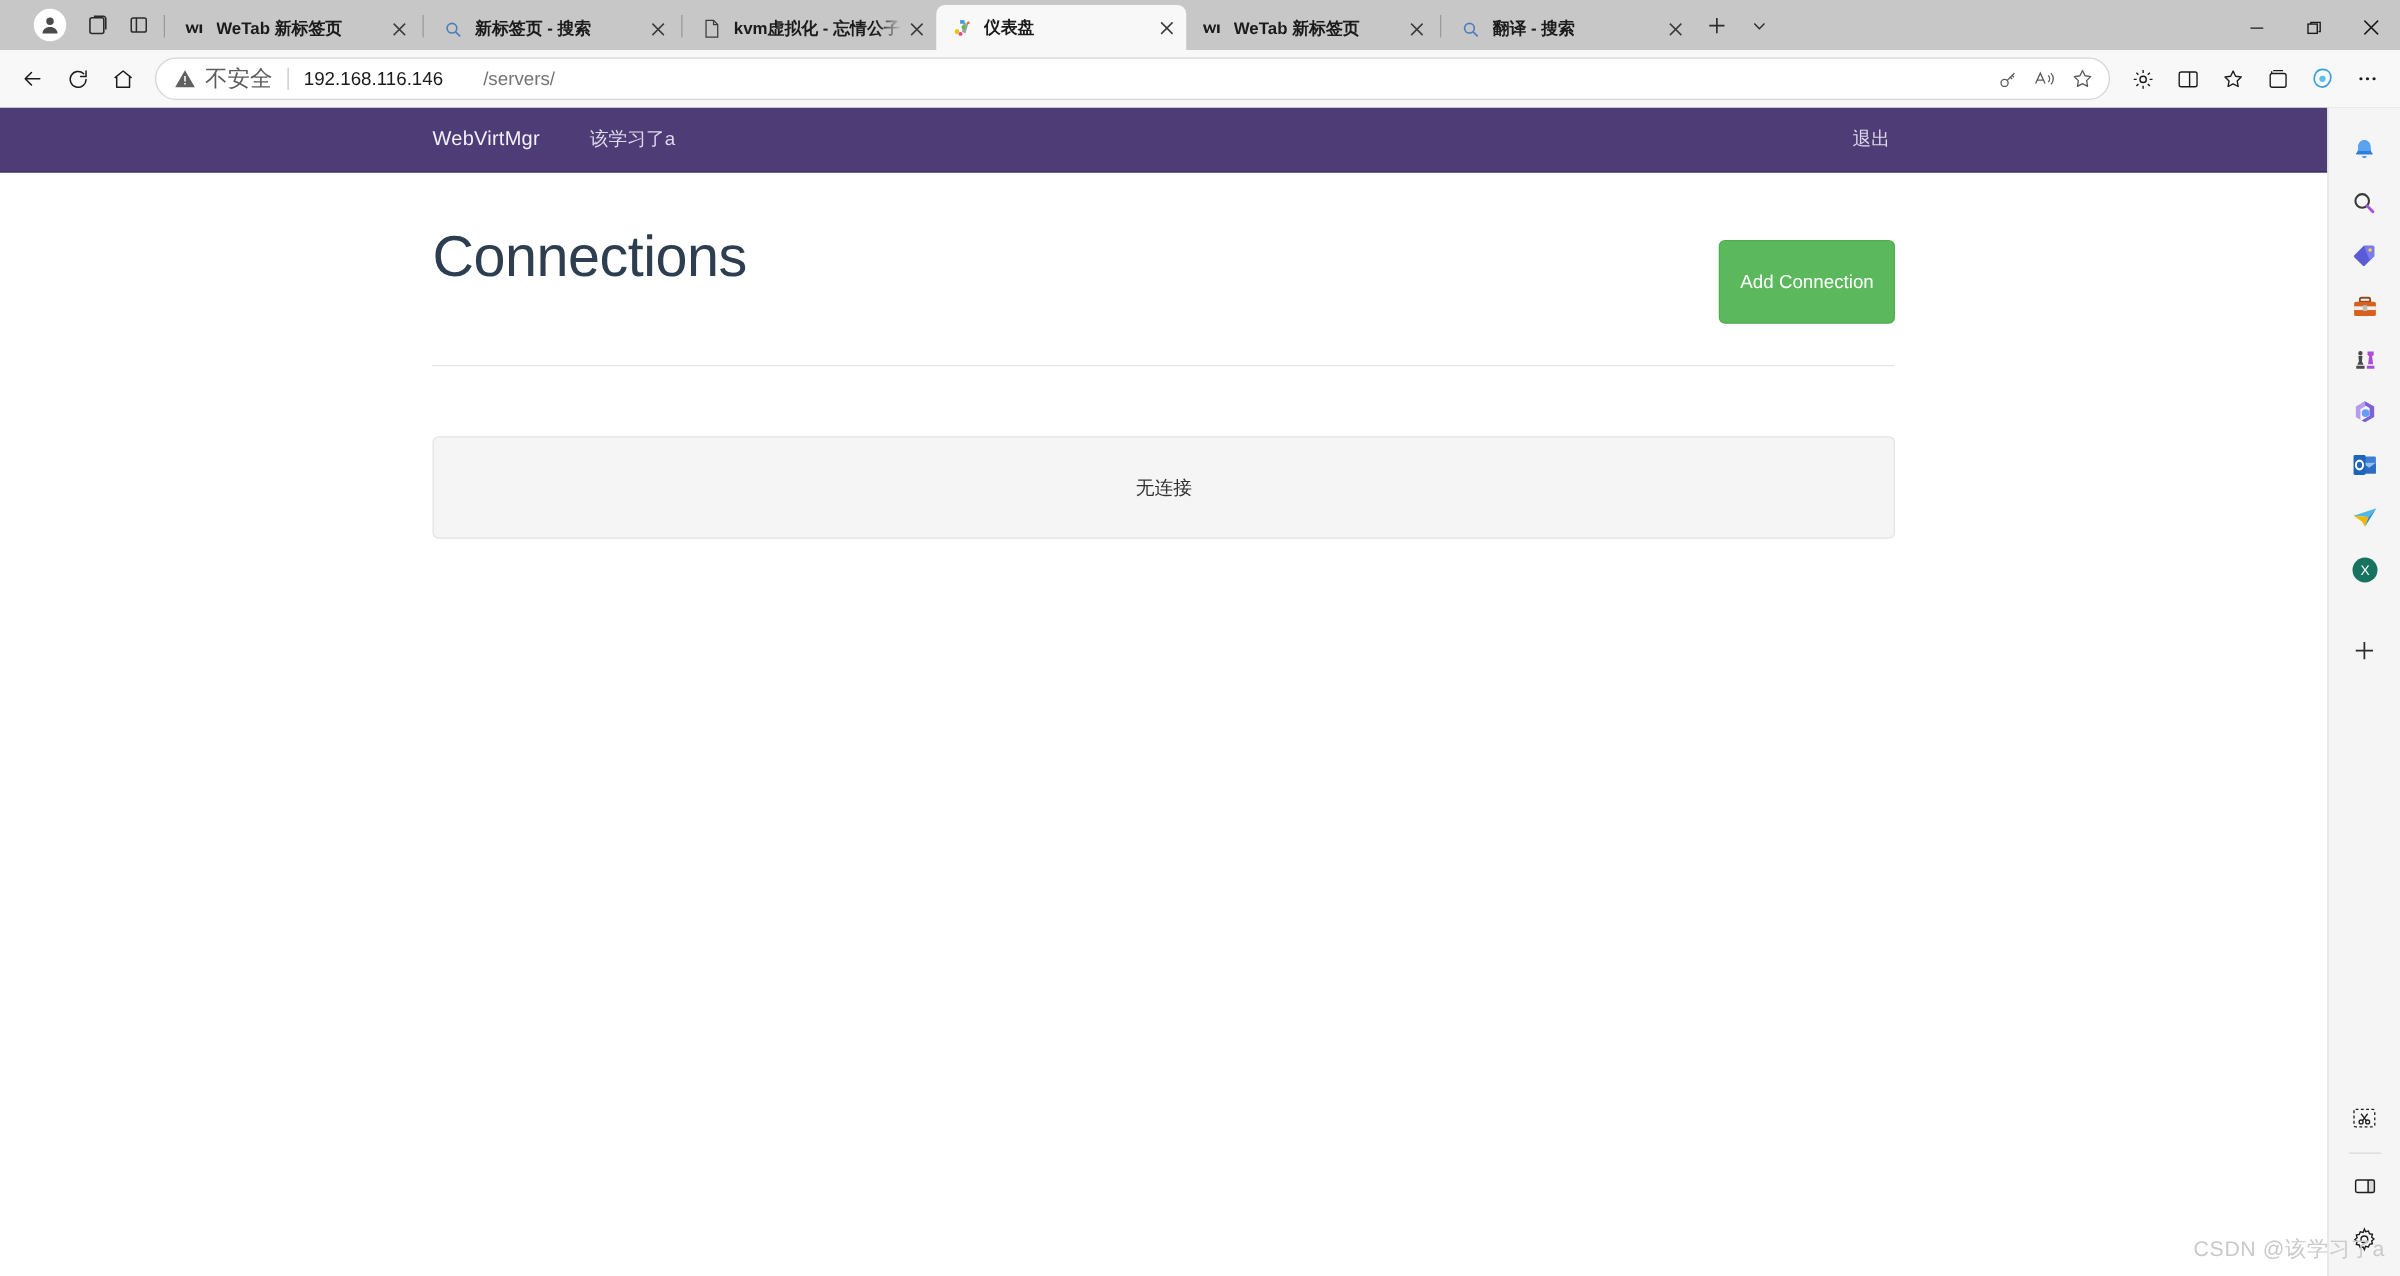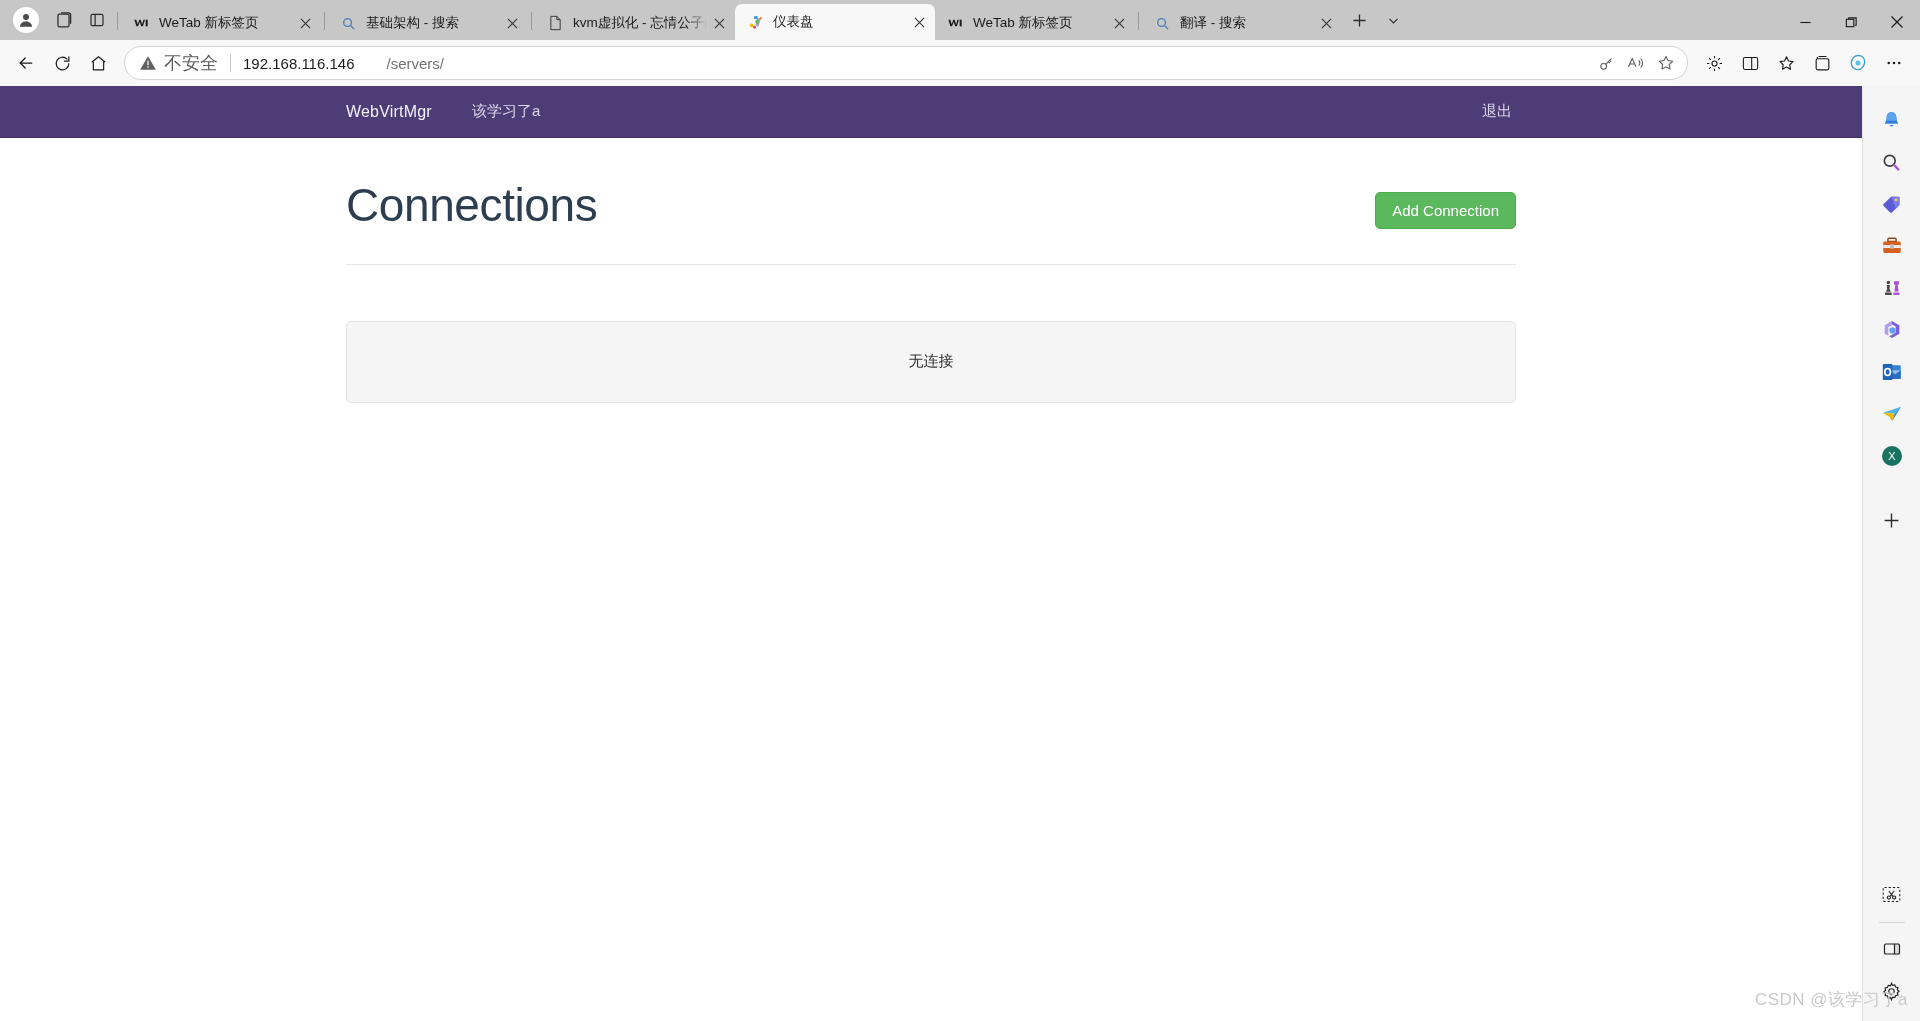--- a/index.html
+++ b/index.html
@@ -9,21 +9,21 @@
     font-family: "Liberation Sans", "DejaVu Sans", sans-serif;
     background: #cfcfcf;
   }
 
   
   .browser { width: 1920px; height: 1021px; position: relative; background: #c7c7c7; }
 
   
   .tabstrip {
     height: 40px; display: flex; align-items: flex-end;
-    background: #c7c7c7; padding-left: 6px; position: relative;
+    background: #c7c7c7; padding-left: 20px; position: relative; font-weight: bold;
   }
   .chrome-btn {
     width: 34px; height: 32px; display: flex; align-items: center; justify-content: center;
     margin-bottom: 4px; border-radius: 5px; flex: none; cursor: default;
   }
   .avatar-btn {
     width: 26px; height: 26px; border-radius: 50%;
     background: #ffffff; display: flex; align-items: center; justify-content: center;
     margin: 0 7px 7px 7px; flex: none;
   }
@@ -133,21 +133,21 @@
   .page-head {
     display: flex; align-items: flex-start; justify-content: space-between;
     padding-top: 42px;
   }
   .page-title {
     font-size: 46px; font-weight: 400; color: #2c3e50;
     line-height: 1.1; letter-spacing: -.4px;
   }
   .btn-add {
     background: #5cb85c; border: 1px solid #4cae4c; color: #ffffff;
-    font-size: 15px; padding: 9px 16px; border-radius: 5px;
+    font-size: 15px; padding: 24px 16px; border-radius: 5px;
     margin-top: 12px; white-space: nowrap; cursor: pointer;
     font-family: inherit;
   }
   .hr { border: 0; border-top: 1px solid #e6e6e6; margin: 33px 0 0 0; }
 
   .empty-well {
     margin-top: 56px; height: 82px;
     background: #f5f5f5; border: 1px solid #e3e3e3; border-radius: 5px;
     display: flex; align-items: center; justify-content: center;
     color: #333333; font-size: 15px;
@@ -209,21 +209,21 @@
     </div>
     <div class="tab-sep"></div>
 
     <div class="tab">
       <span class="favicon">
         <svg width="15" height="15" viewBox="0 0 24 24" fill="none" stroke="#4a7ebb" stroke-width="2.1">
           <circle cx="10.5" cy="10.5" r="6.2"></circle>
             <path d="M15.2 15.2L21 21"></path>
         </svg>
       </span>
-      <span class="tab-title">基础架构 - 搜索</span>
+      <span class="tab-title">新标签页 - 搜索</span>
       <span class="tab-close">
         <svg width="11" height="11" viewBox="0 0 12 12" stroke="#3a3a3a" stroke-width="1.3">
             <path d="M1 1l10 10M11 1L1 11"></path>
           </svg>
       </span>
     </div>
     <div class="tab-sep"></div>
 
     <div class="tab">
       <span class="favicon">

